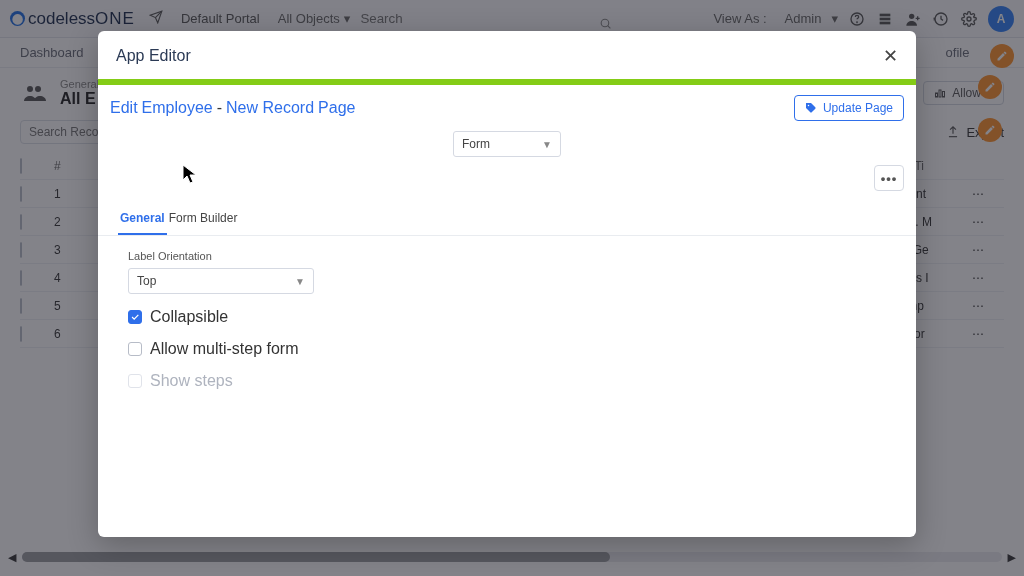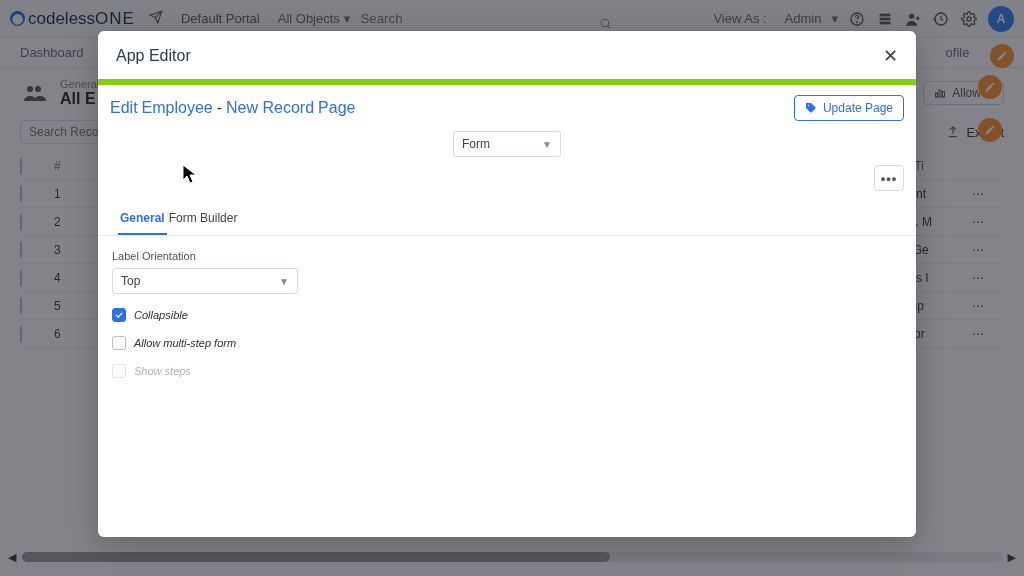--- a/index.html
+++ b/index.html
@@ -51,24 +51,24 @@
   .crumbs { color: #2f6fea; font-size: 16px; display: flex; gap: 4px; }
   .crumbs .sep { color: #333; }
   .update-btn { margin-left: auto; border: 1px solid #2f6fea; color: #2f6fea; background: #fff; border-radius: 4px; padding: 5px 10px; font-size: 12px; display: inline-flex; align-items: center; gap: 6px; cursor: pointer; }
   .select-row { display: flex; align-items: center; padding: 6px 12px 14px; gap: 8px; flex-direction: column; }
   .select { border: 1px solid #d5d9e2; border-radius: 3px; height: 26px; min-width: 108px; display: flex; align-items: center; padding: 0 8px; font-size: 12px; color: #444; position: relative; }
   .select .caret { margin-left: auto; color: #888; font-size: 10px; }
   .kebab { margin-left: auto; width: 30px; height: 26px; border: 1px solid #d5d9e2; border-radius: 4px; display: flex; align-items: center; justify-content: center; letter-spacing: 1px; color: #555; font-weight: 700; cursor: pointer; }
   .mtabs { display: flex; padding: 0 20px; border-bottom: 1px solid #e9ecf0; font-size: 12px; }
   .mtab { padding: 6px 2px 8px; color: #444; cursor: pointer; }
   .mtab.active { color: #2f6fea; font-weight: 600; border-bottom: 2px solid #2f6fea; }
-  .modal-body { padding: 14px 14px; }
+  .modal-body { padding: 14px 14px; margin-left: 16px; }
   .field-label { font-size: 11px; color: #555; margin-bottom: 6px; }
   .field-select { width: 186px; }
-  .check-row { display: flex; align-items: center; gap: 8px; margin-top: 14px; font-size: 11px; color: #333; font-style: italic; }
+  .check-row { display: flex; align-items: center; gap: 8px; margin-top: 14px; font-size: 16px; color: #333; }
   .check { width: 14px; height: 14px; border: 1.5px solid #b7bcc7; border-radius: 3px; display: inline-flex; align-items: center; justify-content: center; }
   .check.checked { background: #2f6fea; border-color: #2f6fea; }
   .check.checked svg { display: block; }
   .check svg { display: none; }
   .check.disabled { border-color: #e0e3ea; }
   .muted { color: #aeb3be; }
 
   .cursor { position: absolute; z-index: 30; left: 182px; top: 164px; pointer-events: none; }
 </style>
 </head>

